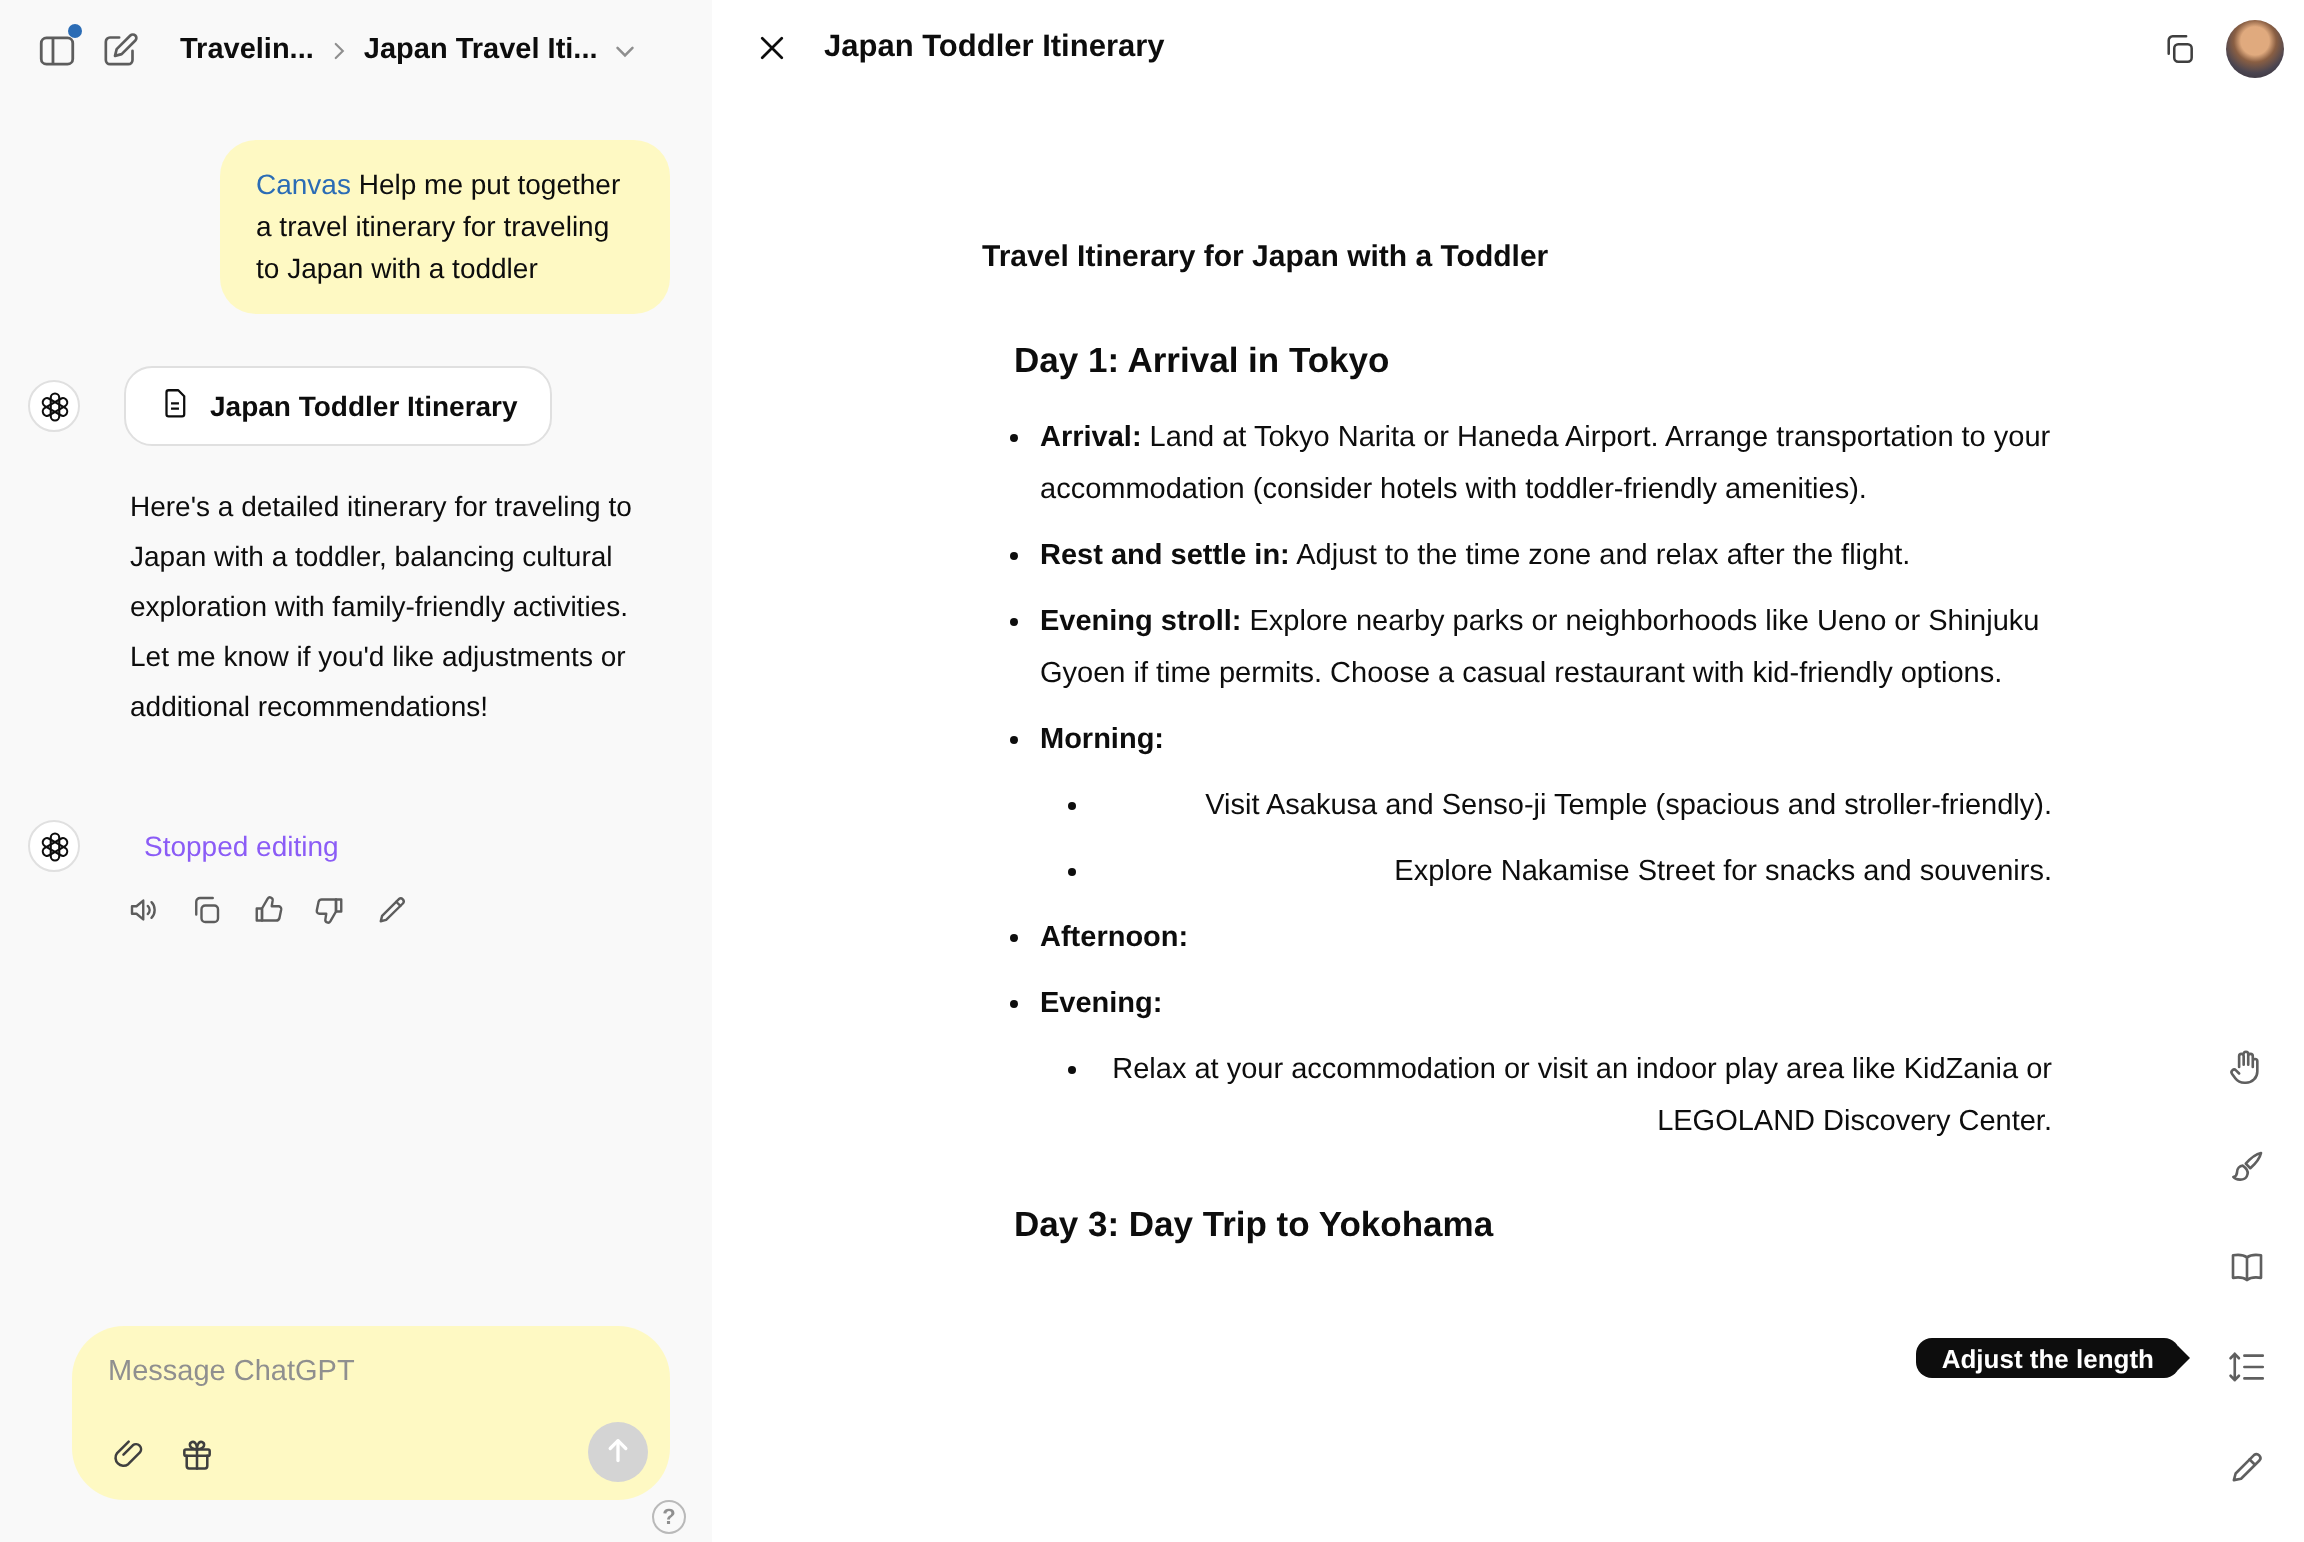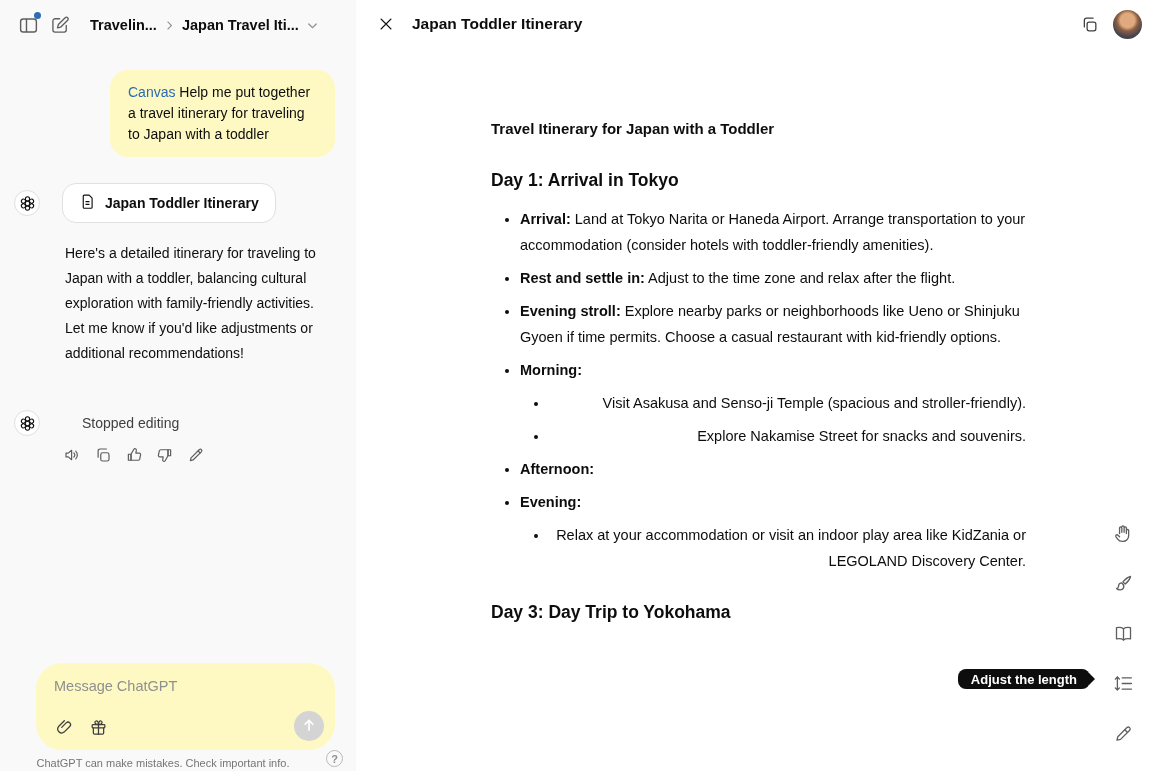--- a/index.html
+++ b/index.html
@@ -28,21 +28,21 @@
   .gpt-avatar { width:26px; height:26px; border-radius:50%; border:1px solid #e0e0e0; background:#fff;
     display:flex; align-items:center; justify-content:center; color:#0d0d0d; flex:0 0 26px; }
   .canvas-card { margin-left:22px; display:inline-flex; align-items:center; gap:9px; background:#fff;
     border:1px solid #e0e0e0; border-radius:14px; padding:9px 16px; font-size:14px; font-weight:700;
     cursor:pointer; color:#0d0d0d; }
   .canvas-card svg { color:#0d0d0d; }
 
   .asst-text { position:absolute; top:241px; left:65px; width:258px; font-size:14px; line-height:25px; }
 
   .status-row { position:absolute; top:410px; left:14px; display:flex; align-items:center; }
-  .status-text { margin-left:42px; font-size:14px; color:#404040; }
+  .status-text { margin-left:32px; font-size:14px; color:#8b5cf6; }
 
   .actions { position:absolute; top:442px; left:58px; display:flex; gap:4px; }
   .actions .icon-btn { width:27px; height:26px; color:#5d5d5d; }
 
   .composer { position:absolute; top:663px; left:36px; right:21px; height:87px; background:#fef9c3;
     border-radius:26px; padding:15px 18px; }
   .composer-placeholder { font-size:14.5px; color:#8f8f8f; cursor:text; }
   .composer-icons { position:absolute; left:14px; bottom:9px; display:flex; gap:6px; }
   .composer-icons .icon-btn { color:#3f3f3f; width:28px; height:28px; }
   .send-btn { position:absolute; right:11px; bottom:9px; width:30px; height:30px; border-radius:50%;
@@ -56,21 +56,21 @@
   
   .canvas { position:relative; flex:1; background:#fff; height:771px; }
   .canvas-header { height:48px; display:flex; align-items:center; padding:0 10px 0 14px; }
   .canvas-title { margin-left:10px; font-size:15.5px; font-weight:600; }
   .header-spacer { flex:1; }
   .avatar { width:29px; height:29px; border-radius:50%; margin-left:8px; cursor:pointer; border:none;
     background:radial-gradient(circle at 50% 36%, #e0aa7e 30%, #8a5f43 45%, #4b4550 68%, #2e2b33 100%); }
 
   .doc { margin:68px 0 0 135px; width:535px; font-size:14.5px; line-height:26px; cursor:text; }
   .doc-title { font-size:15px; font-weight:700; margin-bottom:22px; }
-  .doc h2 { font-size:17.5px; font-weight:700; margin:26px 0 14px; line-height:24px; }
+  .doc h2 { font-size:17.5px; font-weight:700; margin:26px 16px 14px; line-height:24px; }
   .doc ul { list-style:disc; padding-left:29px; }
   .doc ul ul { padding-left:29px; margin-top:7px;text-align:right; }
   .doc li { margin:7px 0; }
   .doc strong { font-weight:700; }
 
   .side-tools { position:absolute; right:17px; top:521px; display:flex; flex-direction:column; gap:26px; }
   .side-tools .icon-btn { width:24px; height:24px; color:#5f5f5f; }
 
   .tooltip { position:absolute; right:62px; top:669px; height:18px; background:var(--tooltip-bg,#0d0d0d);
     color:#fff; font-size:13px; font-weight:700; border-radius:8px; display:flex; align-items:center;
@@ -226,21 +226,20 @@
       <button class="send-btn">
         <span>
           <svg viewBox="0 0 24 24" width="18" height="18" fill="none" stroke="currentColor" stroke-width="2.2" stroke-linecap="round" stroke-linejoin="round">
             <path d="M12 19V6"></path>
               <path d="M6.8 11L12 5.8 17.2 11"></path>
           </svg>
         </span>
       </button>
     </div>
 
-    <div class="sb-footer">ChatGPT can make mistakes. Check important info.</div>
     <button class="help-btn">?</button>
   </aside>
 
   <main class="canvas">
 
     <header class="canvas-header">
       <button class="icon-btn">
         <span>
           <svg viewBox="0 0 24 24" width="18" height="18" fill="none" stroke="#0d0d0d" stroke-width="1.8" stroke-linecap="round">
               <path d="M5.5 5.5l13 13M18.5 5.5l-13 13"></path>

